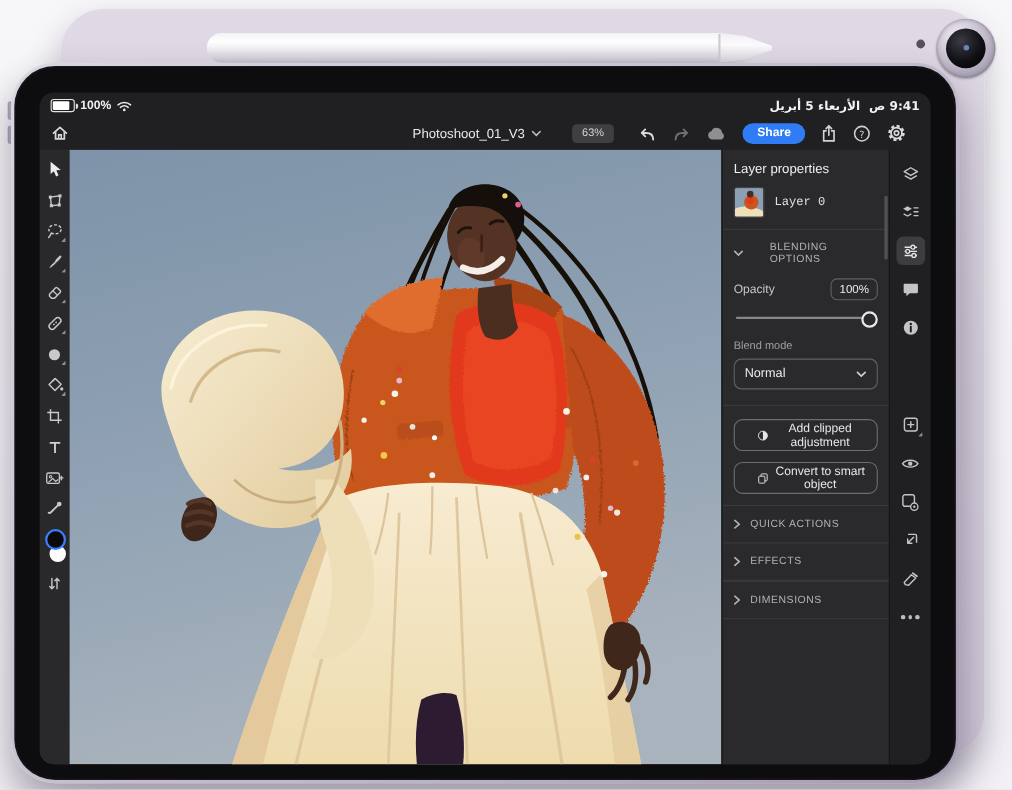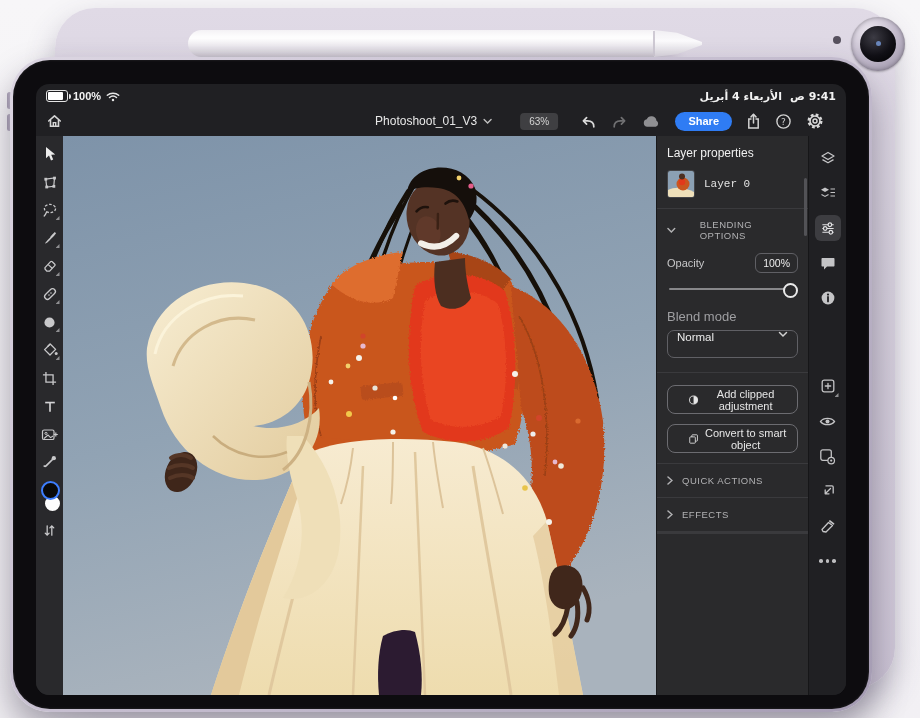--- a/index.html
+++ b/index.html
@@ -87,22 +87,22 @@
   .divider{height:1px;background:#3a3a3d;margin:0 -10px;}
   .sect-head{display:flex;align-items:center;gap:24px;padding:10px 0;font-size:9.5px;
      letter-spacing:.5px;color:#b2b2b4;}
   .opacity-row{display:flex;align-items:center;justify-content:space-between;margin:2px 0 10px 0;}
   .opacity-label{font-size:11px;color:#c6c6c8;}
   .value-box{border:1px solid #606065;border-radius:6px;padding:3px 7px;font-size:10.5px;color:#ececec;}
   .slider{position:relative;height:12px;margin:2px 2px 14px 2px;}
   .slider .track{position:absolute;left:0;right:0;top:5px;height:2px;background:#87878a;border-radius:1px;}
   .slider .knob{position:absolute;right:-2px;top:0;width:11px;height:11px;border-radius:50%;
      background:#2a2a2c;border:2px solid #e9e9e9;}
-  .blend-label{font-size:13px;color:#9f9fa2;margin:0 0 6px 0;}
-  .dropdown{display:flex;align-items:flex-start;justify-content:space-between;height:26px;
+  .blend-label{font-size:10px;color:#9f9fa2;margin:0 0 6px 0;}
+  .dropdown{display:flex;align-items:center;justify-content:space-between;height:26px;
      border:1px solid #606065;border-radius:7px;padding:0 9px;font-size:11.5px;color:#ececec;margin-bottom:14px;}
   .panel-btn{display:flex;align-items:center;justify-content:center;gap:1px;height:29px;margin:0 0 10px 0;
      border:1.5px solid #6c6c71;border-radius:8px;font-size:11px;color:#e6e6e6;background:transparent;padding-left:20px;}
   .panel-btn:first-of-type{margin-top:12px;}
   .collapse-row{display:flex;align-items:center;gap:9px;height:33px;font-size:9.5px;
      letter-spacing:.5px;color:#b2b2b4;}
   .scroll-hint{position:absolute;right:1px;top:42px;width:3px;height:58px;border-radius:2px;background:#525256;}
 
   
   .rail{width:37px;flex-grow:1;background:#202023;border-left:1px solid #161618;display:flex;
@@ -150,21 +150,21 @@
               </span>
             <span>100%</span>
             <svg class="ic" width="14" height="11" viewBox="0 0 16 12">
               <path d="M1.5 4.6 C5 1.4 11 1.4 14.5 4.6" stroke="#e6e6e6" stroke-width="1.7" fill="none" stroke-linecap="round"></path>
               <path d="M4 7.2 C6.3 5.2 9.7 5.2 12 7.2" stroke="#e6e6e6" stroke-width="1.7" fill="none" stroke-linecap="round"></path>
               <circle cx="8" cy="9.9" r="1.4" fill="#e6e6e6"></circle>
             </svg>
           </div>
           <div class="status-right ar">
             <span>9:41 ص</span>
-            <span>الأربعاء 4 أبريل</span>
+            <span>الأربعاء 5 أبريل</span>
           </div>
         </div>
 
         <div class="app-bar">
           <div class="app-left">
             <svg class="ic" width="17" height="16" viewBox="0 0 16 16">
               <path d="M2.2 8 L8 2.8 L13.8 8" stroke="#d6d6d6" stroke-width="1.6" fill="none" stroke-linecap="round" stroke-linejoin="round"></path>
               <path d="M4 7.3 V13.2 H12 V7.3" stroke="#d6d6d6" stroke-width="1.6" fill="none" stroke-linecap="round"></path>
               <path d="M6.8 13 V9.6 H9.2 V13" stroke="#d6d6d6" stroke-width="1.4" fill="none"></path>
             </svg>
@@ -519,20 +519,26 @@
             </div>
             <div class="divider"></div>
             <div class="collapse-row">
               <svg class="ic" width="6" height="9" viewBox="0 0 6 9">
                 <path d="M1 1 L5 4.5 L1 8" stroke="#b2b2b4" stroke-width="1.5" fill="none" stroke-linecap="round"></path>
               </svg>
               <span>EFFECTS</span>
             </div>
             <div class="divider"></div>
             <div class="divider"></div>
+            <div class="collapse-row">
+              <svg class="ic" width="6" height="9" viewBox="0 0 6 9">
+                <path d="M1 1 L5 4.5 L1 8" stroke="#b2b2b4" stroke-width="1.5" fill="none" stroke-linecap="round"></path>
+              </svg>
+              <span>DIMENSIONS</span>
+            </div>
             <div class="divider"></div>
 
             <span class="scroll-hint"></span>
           </div>
 
           <div class="rail">
             <div class="rail-btn">
               <svg class="ic" width="16" height="15" viewBox="0 0 16 15">
                 <path d="M8 1.5 L14 5 L8 8.5 L2 5 Z" stroke="#c4c4c6" stroke-width="1.3" fill="none" stroke-linejoin="round"></path>
                 <path d="M2.5 8.6 L8 11.8 L13.5 8.6" stroke="#c4c4c6" stroke-width="1.3" fill="none" stroke-linejoin="round"></path>

